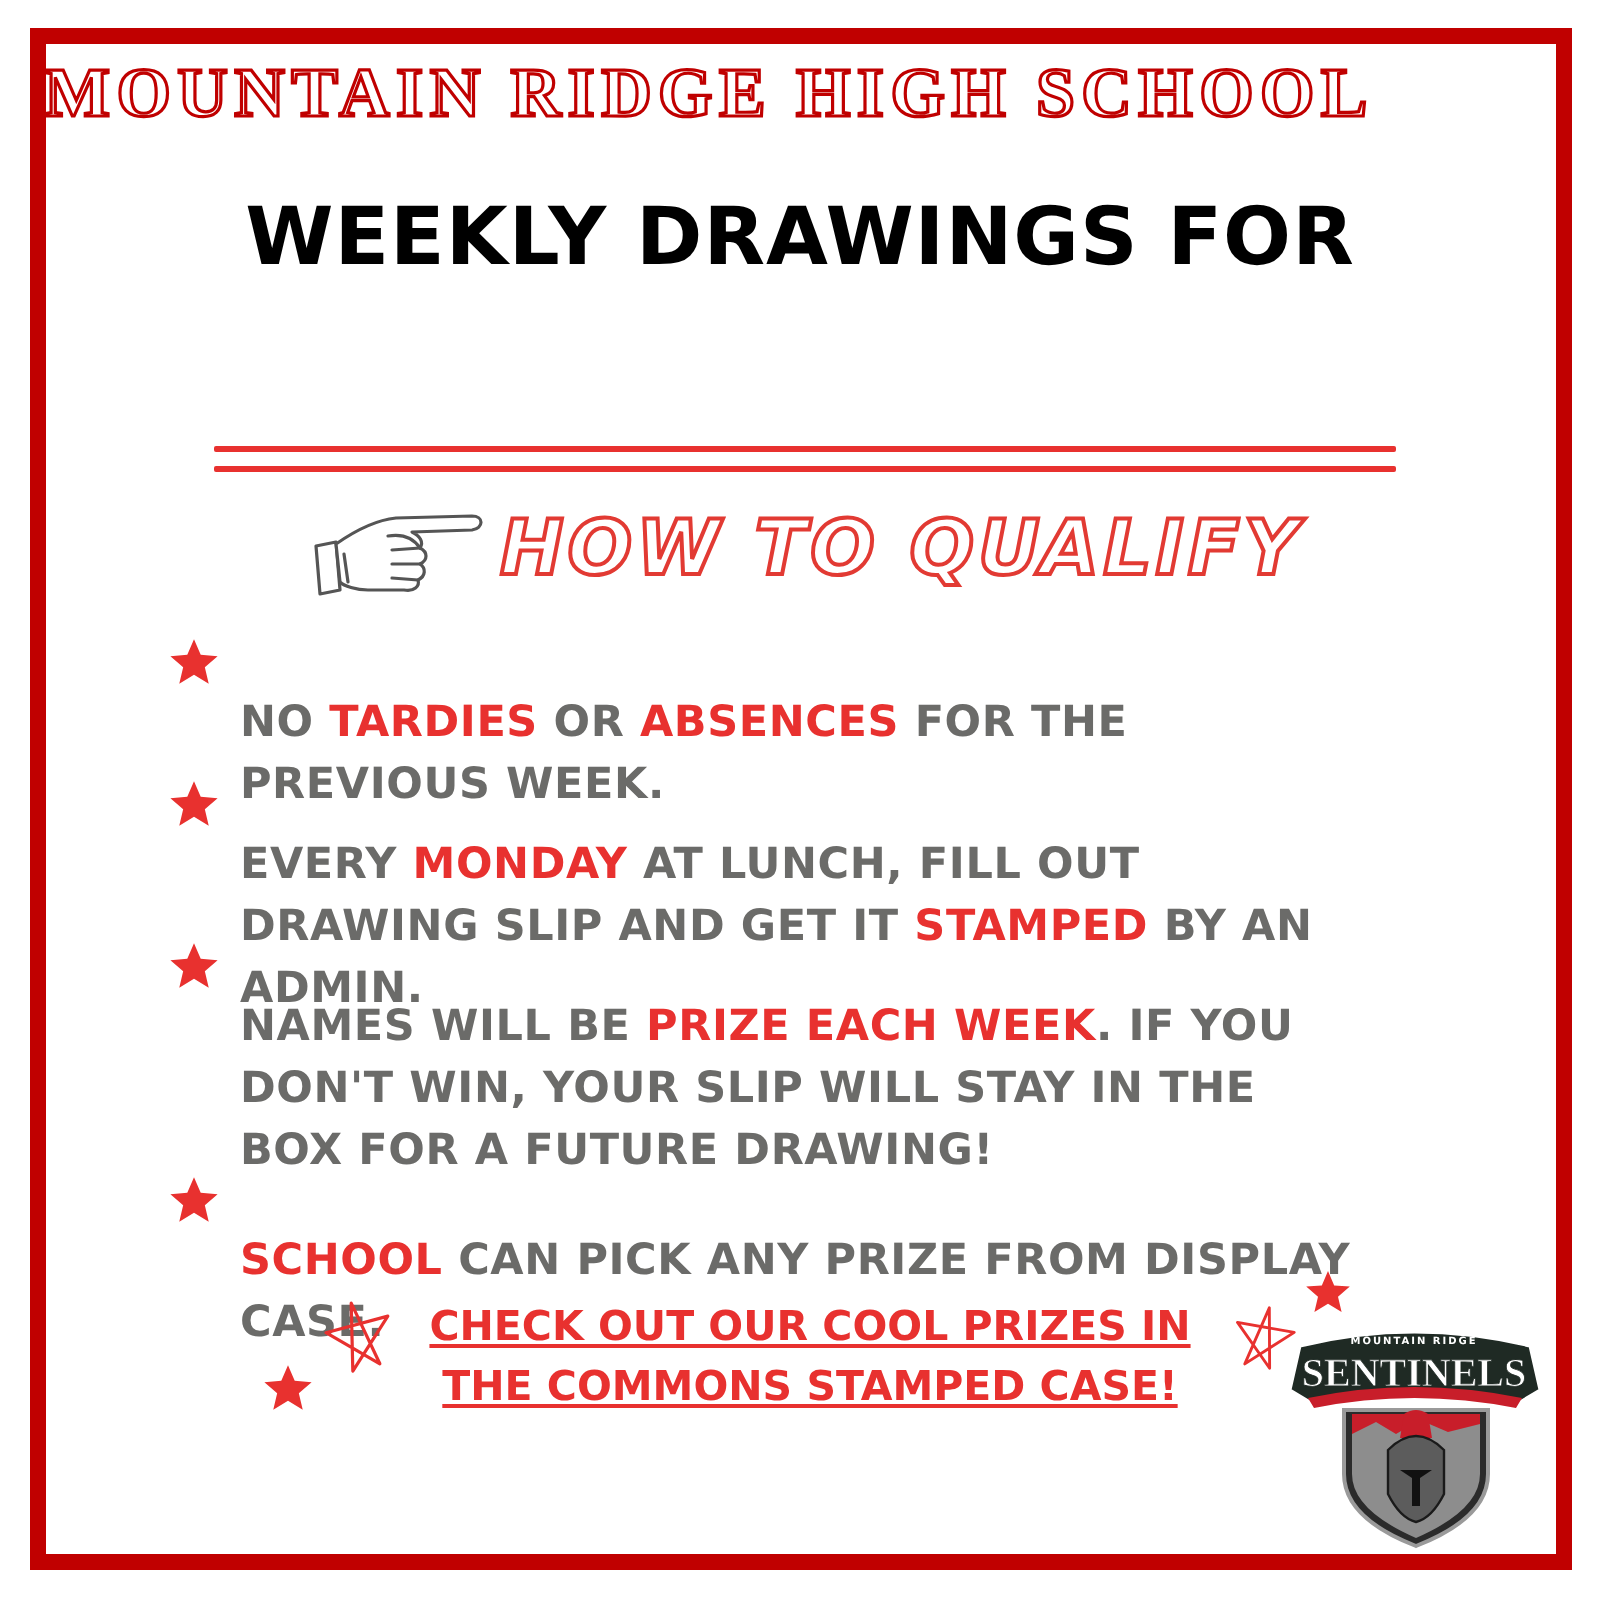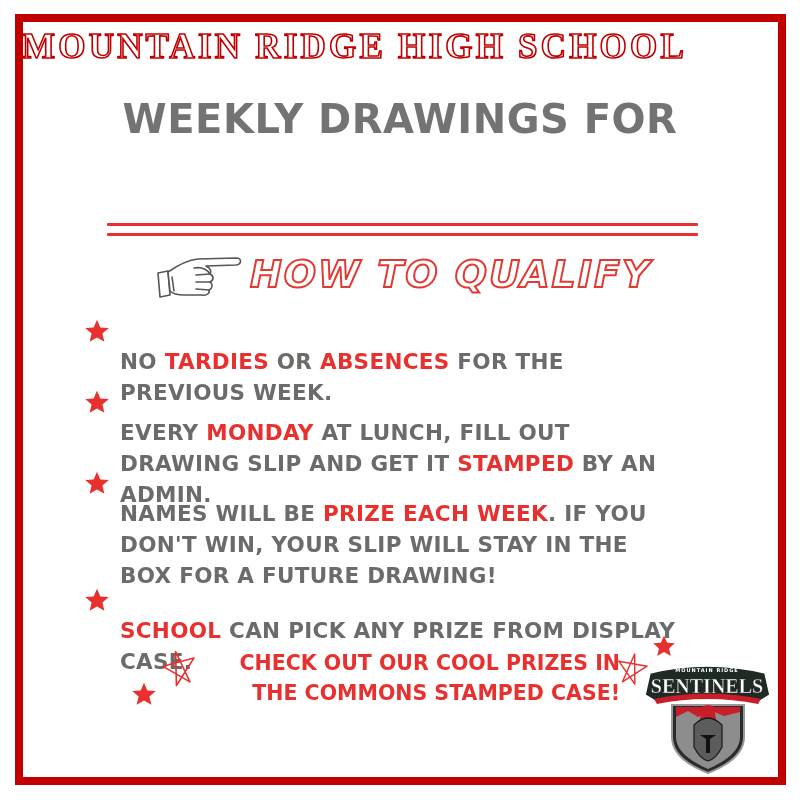--- a/index.html
+++ b/index.html
@@ -5,21 +5,21 @@
   html, body { margin:0; padding:0; }
   body { width:800px; height:800px; background:#ffffff; position:relative; overflow:hidden; font-family:"DejaVu Sans", sans-serif; }
   .frame { position:absolute; left:15px; top:14px; width:755px; height:755px; border:8px solid #c00000; }
   .school-name {
     position:absolute; left:22px; top:24px; width:756px; text-align:left;
     font-family:"Liberation Serif", serif; font-weight:bold; font-size:35px; letter-spacing:3.2px;
     color:#ffffff; -webkit-text-stroke:1.6px #c00000; line-height:46px;
   }
   .title {
     position:absolute; left:40px; top:96px; width:720px; text-align:center;
-    font-family:"DejaVu Sans", sans-serif; font-weight:bold; color:#737373;
+    font-family:"DejaVu Sans", sans-serif; font-weight:bold; color:#000000;
     font-size:40px; line-height:46px; letter-spacing:0.5px;
   }
   .rule { position:absolute; left:107px; width:591px; height:3px; background:#e8312f; border-radius:1px; }
   .rule.r1 { top:223px; }
   .rule.r2 { top:233px; }
   .qualify-row { position:absolute; left:150px; top:247px; height:56px; width:520px; }
   .hand { position:absolute; left:4px; top:4px; width:90px; height:48px; }
   .qualify {
     position:absolute; left:100px; top:2px;
     font-family:"DejaVu Sans", sans-serif; font-weight:bold; font-style:italic; font-size:38px; letter-spacing:2px;
@@ -28,22 +28,22 @@
   .bullets { position:absolute; left:84px; top:314px; width:600px; }
   .bullet { position:absolute; left:0; width:600px; }
   .bullet .star { position:absolute; left:0; top:4px; width:26px; height:26px; }
   .bullet .text {
     position:absolute; left:36px; width:560px;
     font-family:"DejaVu Sans", sans-serif; font-weight:bold; font-size:21.5px; line-height:31px;
     color:#6b6b69; letter-spacing:0.3px;margin-top:32px;
   }
   .hl { color:#e8312f; }
   .callout {
-    position:absolute; left:190px; top:648px; width:430px; text-align:right;
-    font-family:"DejaVu Sans", sans-serif; font-weight:bold; font-size:20.5px; line-height:30px; color:#e8312f;
+    position:absolute; left:190px; top:648px; width:430px; text-align:center;
+    font-family:"DejaVu Sans", sans-serif; font-weight:bold; font-size:20.5px; line-height:30px; color:#e8312f;text-decoration:underline;
   }
   .deco { position:absolute; }
   .logo { position:absolute; left:640px; top:655px; width:135px; height:120px; }
 </style>
 </head>
 <body>
 
 <div class="frame"></div>
 
 <div class="school-name">MOUNTAIN RIDGE HIGH SCHOOL</div>

